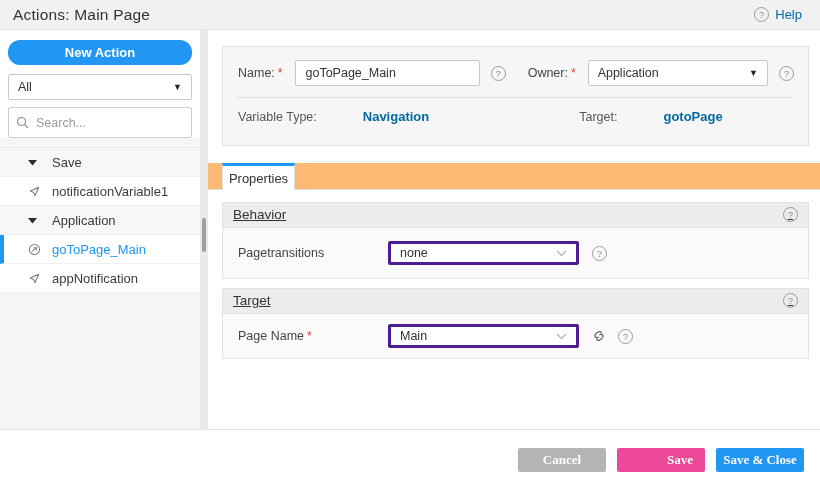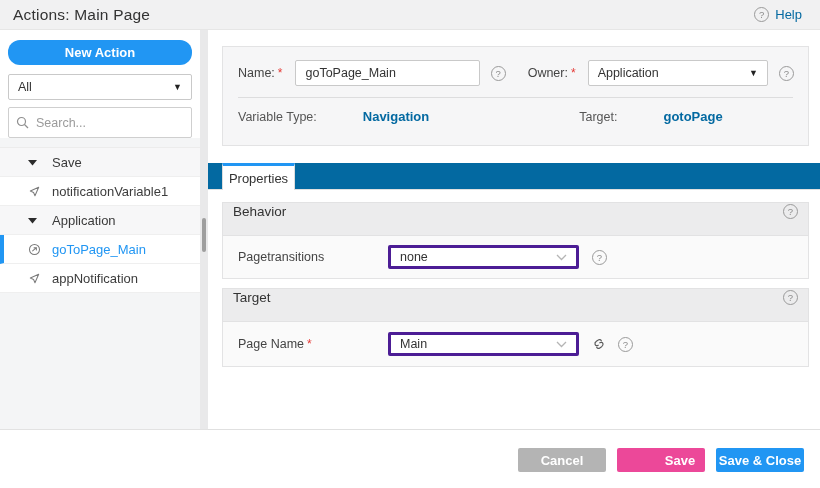--- a/index.html
+++ b/index.html
@@ -100,65 +100,65 @@
   .owner-select .filter-caret { font-size:9px; }
   .fp-divider { border-top:1px solid #ddddde; margin:11px 15px 0 15px; }
   .fp-row2 { display:flex; align-items:center; padding:0 14px 0 15px; height:35px; margin-top:1px;gap:32px; }
   .fp-static-label { font-size:12.5px; color:#555; }
   .fp-static-value { font-size:13px; font-weight:bold; color:#0369a1; margin-left:14px; }
   .fp-target-label { margin-left:118px; }
 
   
   .tab-strip {
     position:absolute; left:0; right:0; top:133px; height:27px;
-    background:#0369a1; border-bottom:1px solid #e0e0e0;
+    background:#fdba74; border-bottom:1px solid #e0e0e0;
   }
   .tab {
     position:absolute; left:14px; top:0; bottom:-1px; width:73px;
     background:#fff; border-top:3px solid #2196f3;
     border-left:1px solid #ddd; border-right:1px solid #ddd;
     display:flex; align-items:center; justify-content:center;
     font-size:13px; color:#333; cursor:pointer;
   }
 
   
   .section { position:absolute; left:14px; right:11px; }
   .section.behavior { top:172px; }
   .section.inputs   { top:258px; }
   .section-header {
     height:26px; background:#ececed; border:1px solid #e2e2e3;
-    display:flex; align-items:flex-end; padding:16px 10px;
-    font-size:13.5px; color:#333;
+    display:flex; align-items:flex-start; padding:4px 10px;
+    font-size:13.5px; color:#333;text-decoration:underline;
   }
   .section-header .help-circ { margin-left:auto; }
   .section-body {
     background:#fafafa; border:1px solid #e3e3e4; border-top:none;
     display:flex; align-items:center; padding:0 15px;
   }
-  .section.behavior .section-body { height:43px; }
+  .section.behavior .section-body { height:51px; }
   .section.inputs   .section-body { height:45px; }
   .field-label { font-size:12.5px; color:#444; width:150px; flex:0 0 auto; }
   .dropdown {
     width:191px; height:24px; background:#fff; border:3px solid #4c1d95;
     border-radius:2px; display:flex; align-items:center; padding:0 9px;
     font-size:12.5px; color:#333; cursor:pointer; flex:0 0 auto;
   }
   .dd-chev { margin-left:auto; }
   .field-icons { display:flex; align-items:center; gap:12px; margin-left:13px; }
 
   
   .footer {
     height:58px; background:#fff; flex:0 0 auto;
     display:flex; align-items:center; justify-content:flex-end;
     gap:11px; padding:0 16px; padding-top:2px;
   }
   .btn {
     width:88px; height:24px; border:none; border-radius:2px; color:#fff;
     font-size:13px; font-weight:bold; cursor:pointer;
-    font-family:Liberation Sans, sans-serif;
+    font-family:Liberation Serif, serif;
   }
   .btn-cancel { background:#b4b4b4; }
   .btn-save { background:#ec4899;padding-left:38px; }
   .btn-primary { background:#2196f3; }
 
   svg { display:block; }
 </style>
 </head>
 <body>
 

